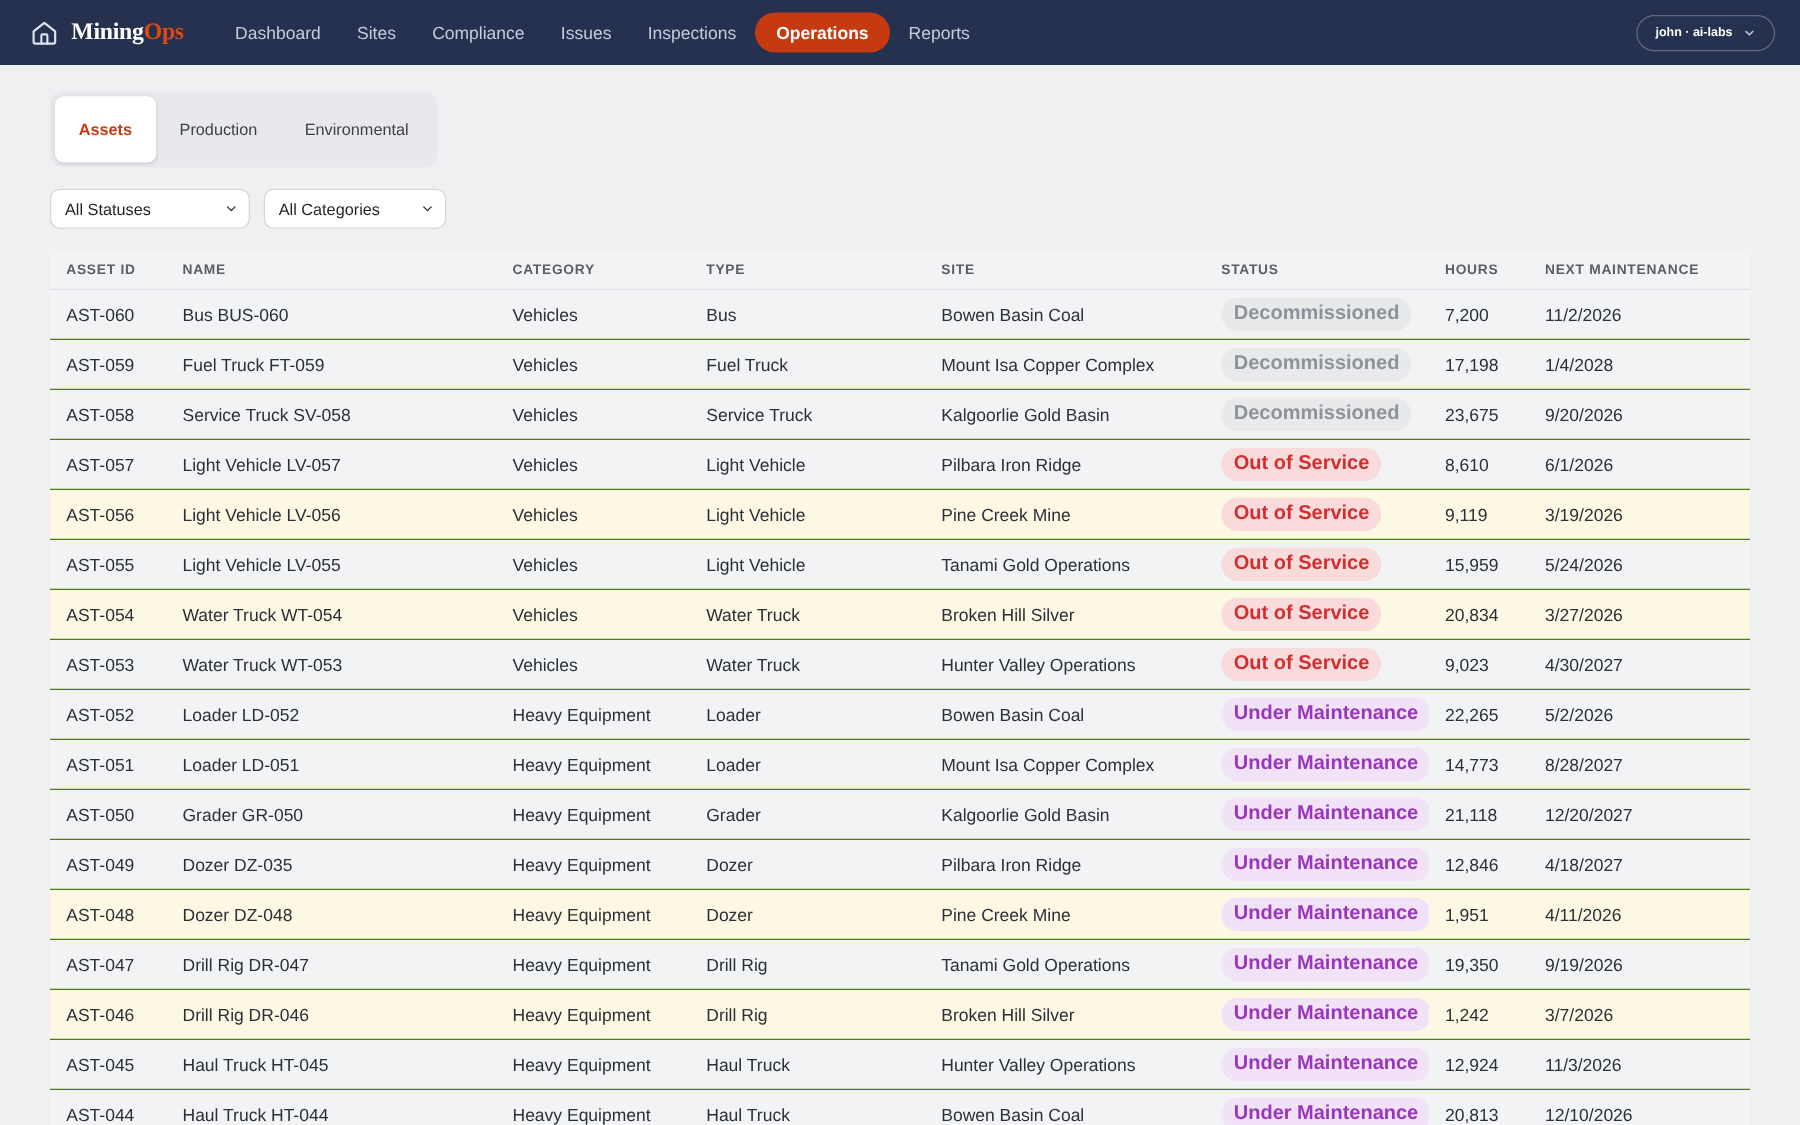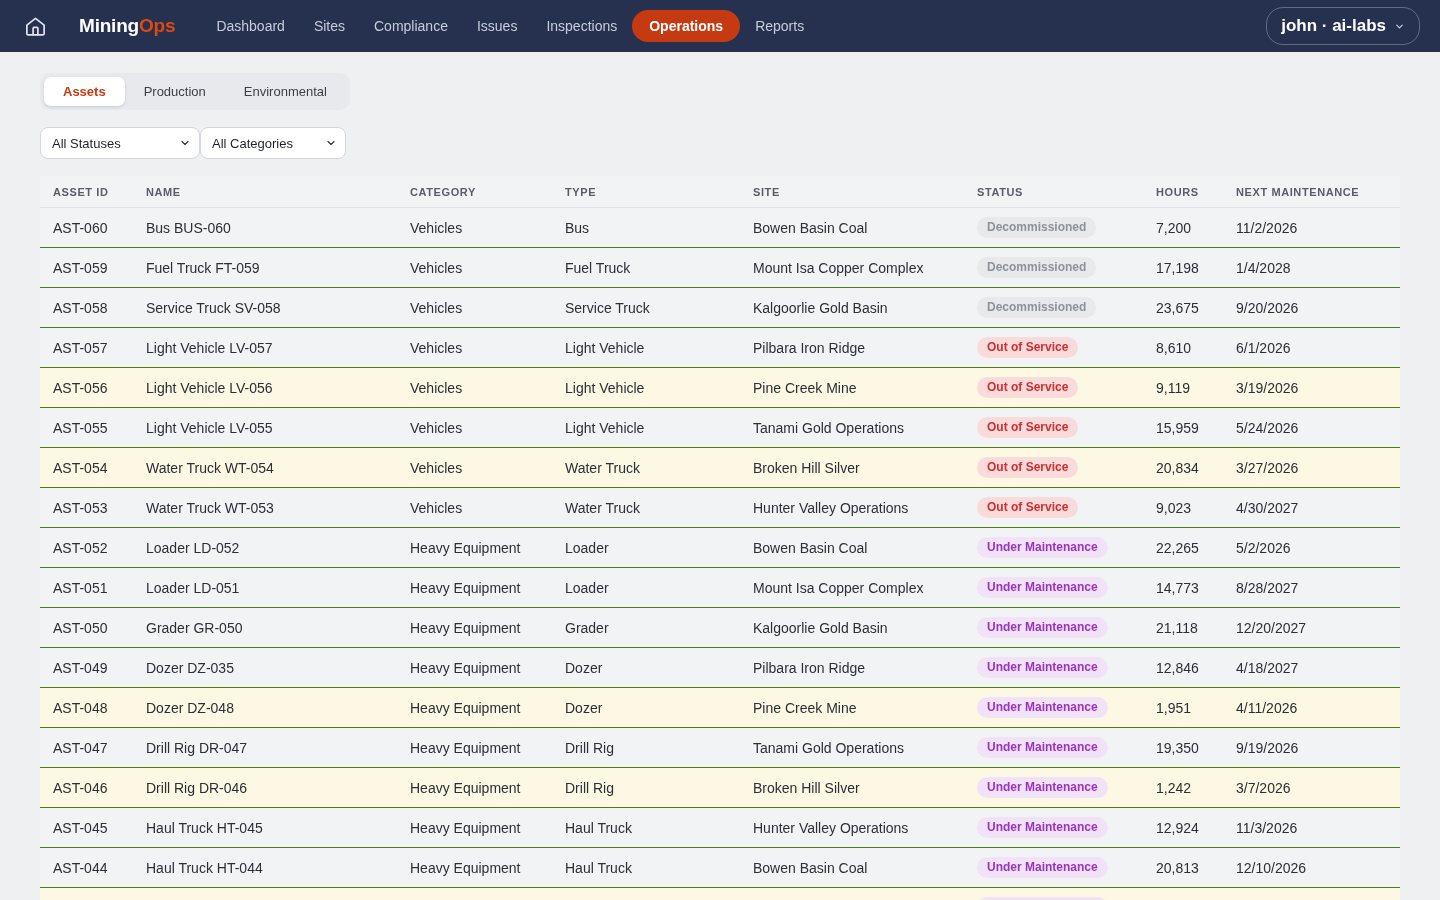--- a/index.html
+++ b/index.html
@@ -8,46 +8,46 @@
     font-family:"Liberation Sans", sans-serif;
     background:#eef0f2;
     color:#2b2f36;
   }
   
   .navbar {
     height:52px; background:var(--nav-bg,#263150);
     display:flex; align-items:center; padding:0 20px 0 24px;
   }
   .home-btn { display:flex; align-items:center; cursor:pointer; }
-  .logo { margin-left:32px; font-size:19px; font-weight:800; color:#ffffff; letter-spacing:-0.2px; white-space:nowrap; }
+  .logo { margin-left:10px; font-size:19px; font-weight:800; color:#ffffff; letter-spacing:-0.2px; white-space:nowrap;font-family:Liberation Serif, serif; }
   .logo .ops { color:var(--logo-ops,#dc4a12); }
   .nav-menu { display:flex; align-items:flex-start; margin-left:27px; gap:1px; }
   .nav-item {
     color:#c7cdda; font-size:14px; font-weight:500; padding:8px 14px;
     border-radius:17px; cursor:pointer; white-space:nowrap;
   }
   .nav-item.active { background:var(--accent,#c53a11); color:#ffffff; font-weight:700; padding:8px 17px; }
   .user-btn {
     margin-left:auto; display:flex; align-items:center; gap:8px;
-    color:#ffffff; font-weight:700; font-size:17px;
+    color:#ffffff; font-weight:700; font-size:10px;
     border:1px solid rgba(255,255,255,0.28); border-radius:17px;
     padding:8px 14px; background:transparent; cursor:pointer; white-space:nowrap;
   }
   
   .content { padding:0 40px; }
   .tabs {
     margin-top:21px; display:inline-flex; background:#e8e9ed;
     border-radius:10px; padding:4px;
   }
   .tab {
-    font-size:13px; color:#3c3f46; padding:7px 19px; border-radius:7px;
+    font-size:13px; color:#3c3f46; padding:19px 19px; border-radius:7px;
     font-weight:500; cursor:pointer; white-space:nowrap;text-align:center;
   }
   .tab.active { background:#ffffff; color:var(--accent,#c53a11); font-weight:700; box-shadow:0 1px 3px rgba(0,0,0,0.13); }
-  .filters { margin-top:17px; display:flex; }
+  .filters { margin-top:17px; display:flex; gap:11px; }
   .select-wrap { position:relative; display:inline-block; }
   .select-wrap select {
     appearance:none; -webkit-appearance:none; -moz-appearance:none;
     height:32px; background:#ffffff; border:1px solid #d5d6db; border-radius:8px;
     font-size:13px; color:#1f2227; padding:0 30px 0 11px;
     font-family:"Liberation Sans", sans-serif; cursor:pointer;
   }
   .select-wrap .chev { position:absolute; right:9px; top:50%; transform:translateY(-50%); pointer-events:none; display:flex; }
   .sel-status select { width:160px; }
   .sel-category select { width:146px; }
@@ -60,21 +60,21 @@
   }
   .thead { height:32px; border-bottom:1px solid #e0e1e6; }
   .th {
     font-size:11px; font-weight:700; letter-spacing:0.6px; color:#585d66;
     text-transform:uppercase; padding-left:13px; white-space:nowrap;
   }
   .tr { height:40px; border-bottom:1px solid #4d7c0f; cursor:pointer; }
   .tr.highlight { background:var(--row-highlight,#fcf8e3); }
   .td { font-size:14px; color:#2b2f36; padding-left:13px; white-space:nowrap; overflow:hidden; }
   .badge {
-    display:inline-block; font-size:12px; font-weight:700;
+    display:inline-block; font-size:16px; font-weight:700;
     padding:4px 10px; border-radius:999px; line-height:1.15; white-space:nowrap;
   }
 </style>
 </head>
 <body>
 
 <header class="navbar">
   <span class="home-btn">
     <svg width="23" height="23" viewBox="0 0 24 24" fill="none" stroke="#dfe3ec" stroke-width="1.8" stroke-linecap="round" stroke-linejoin="round">
       <path d="M3 10.5 L12 3.5 L21 10.5 V19.5 A1.2 1.2 0 0 1 19.8 20.7 H4.2 A1.2 1.2 0 0 1 3 19.5 Z"></path>

